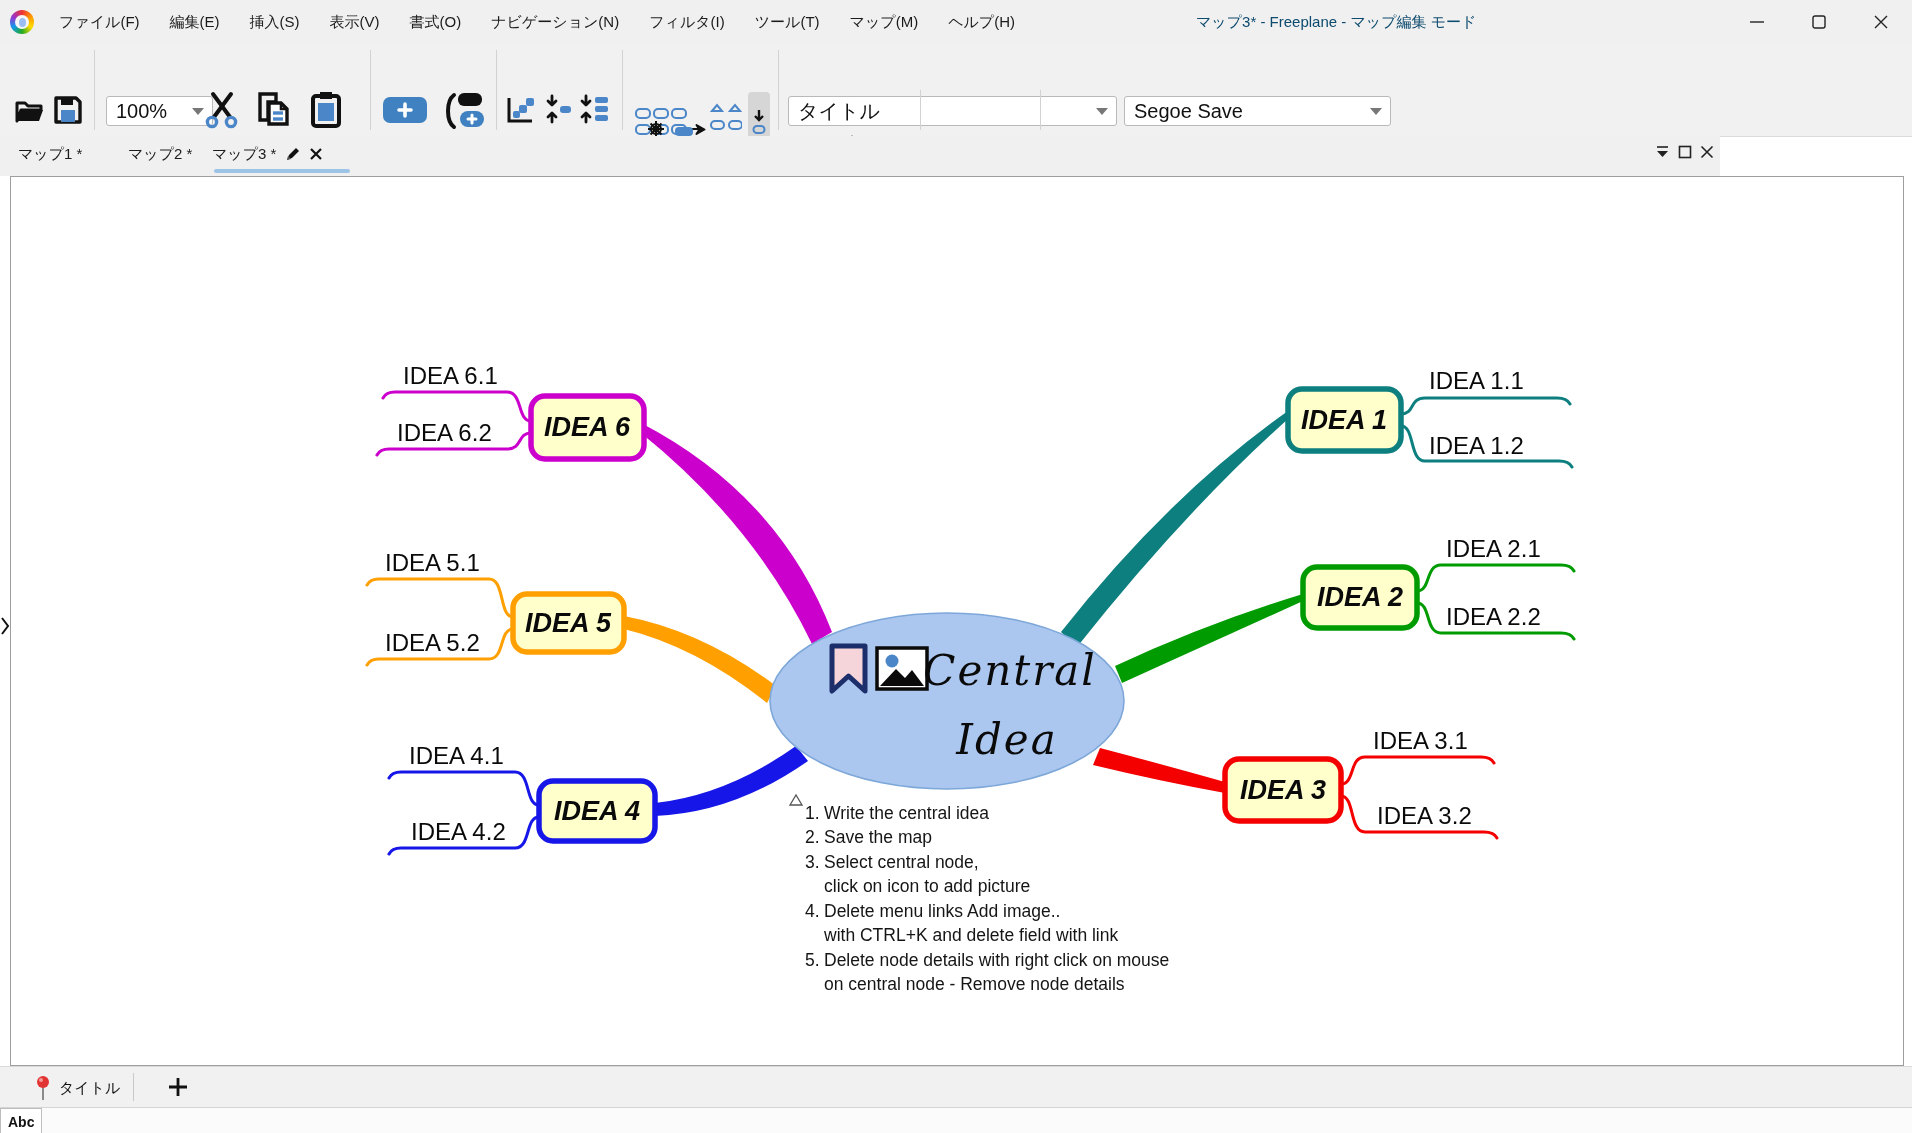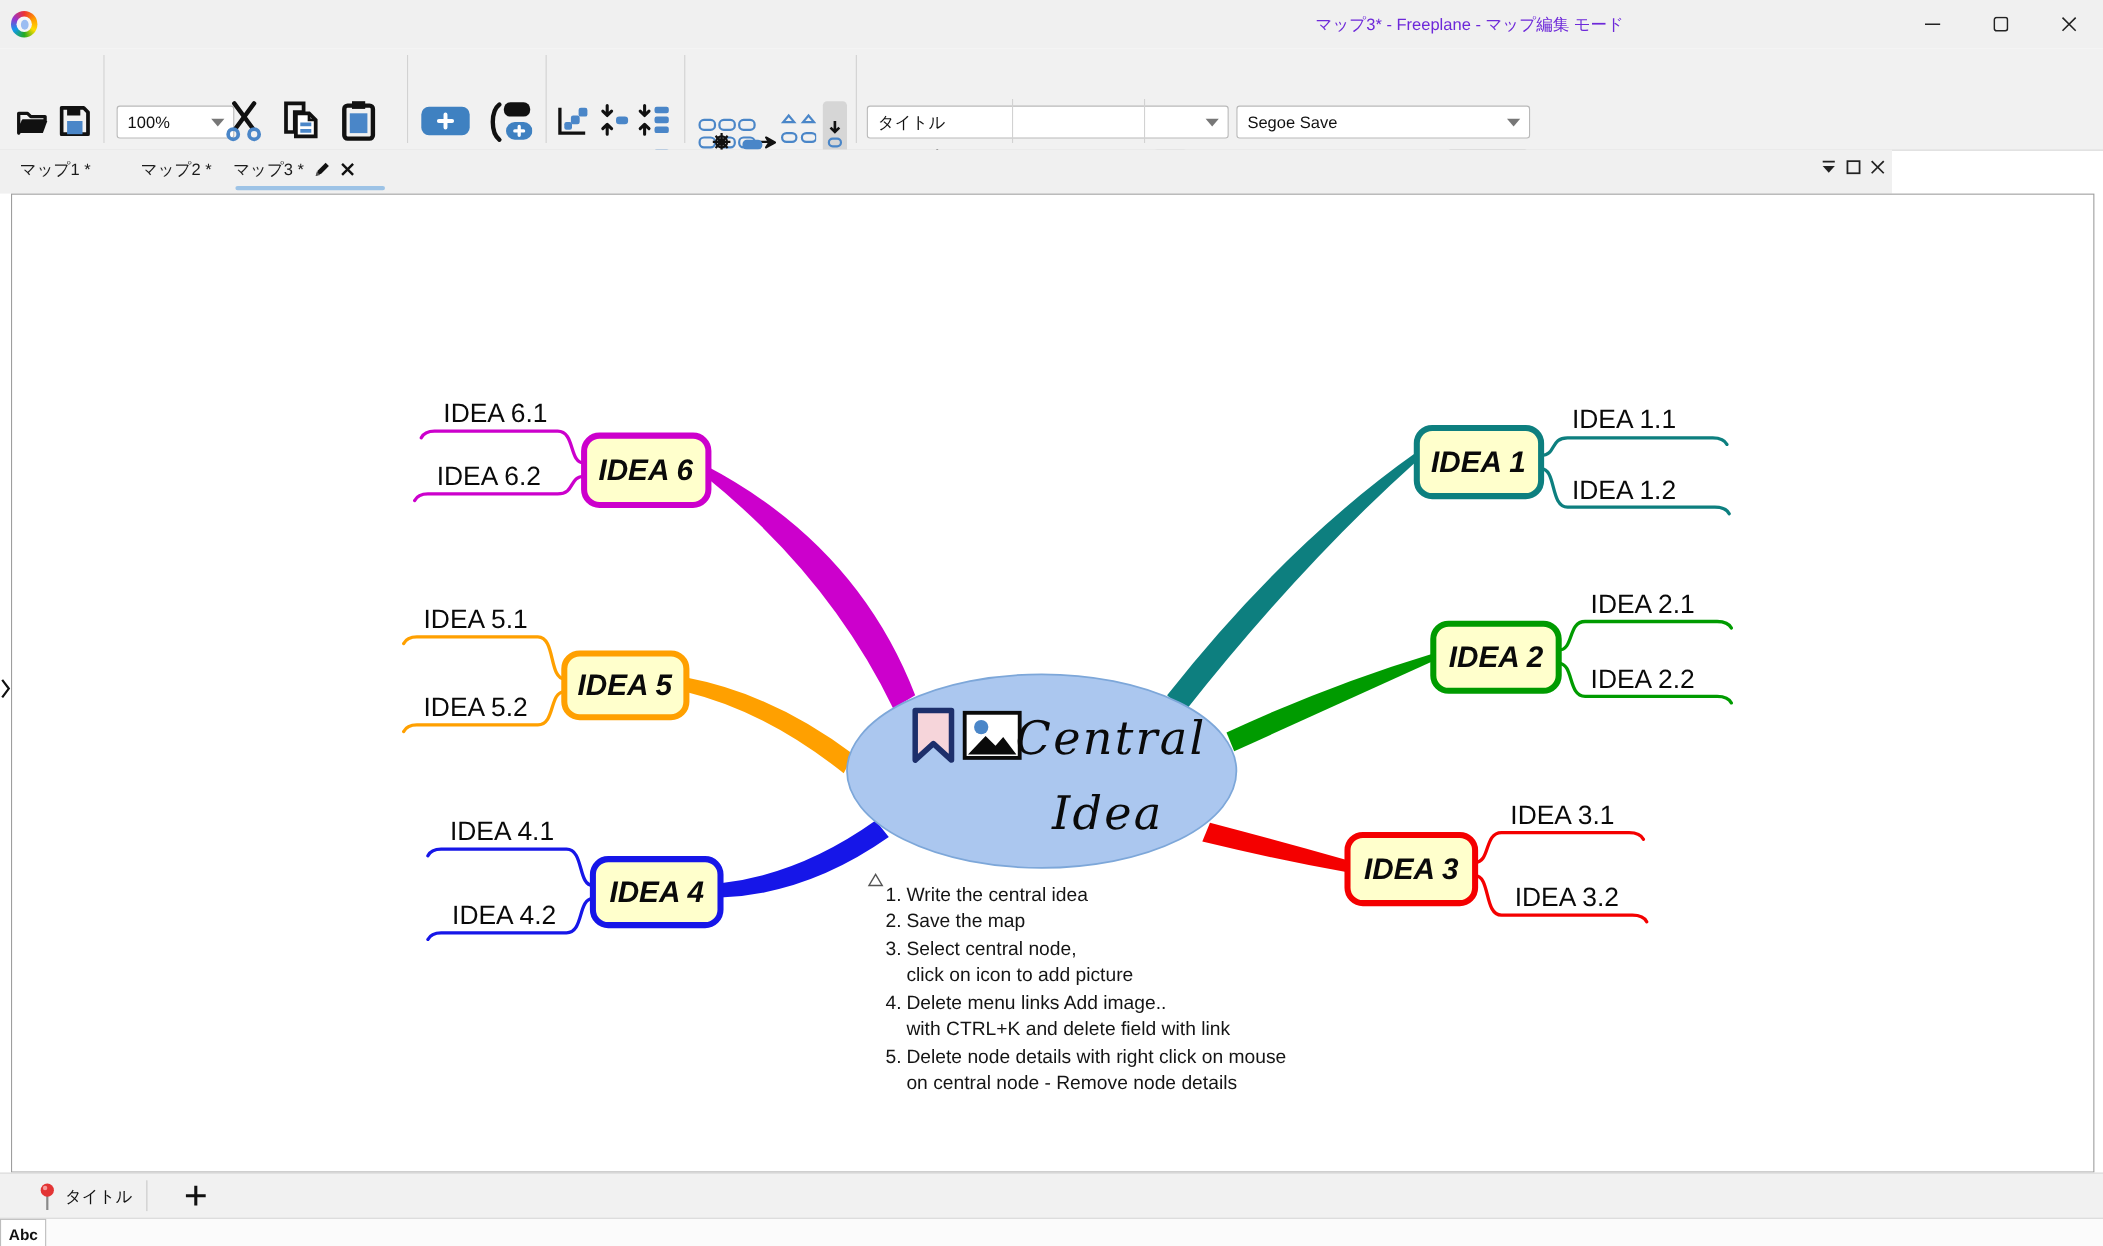--- a/index.html
+++ b/index.html
@@ -3,29 +3,29 @@
 <meta charset="utf-8">
 <style>
   html,body{margin:0;padding:0}
   body{width:1912px;height:1133px;position:relative;overflow:hidden;background:#fff;
        font-family:"Liberation Sans",sans-serif;-webkit-font-smoothing:antialiased}
   .abs{position:absolute}
   
   .titlebar{position:absolute;left:0;top:0;width:1912px;height:44px;background:#f0f0f0}
   .menus{position:absolute;left:44px;top:0;height:44px;display:flex;align-items:center}
   .menu-item{padding:0 15px;font-size:15px;color:#1b1b1b;cursor:default;white-space:nowrap}
-  .win-title{position:absolute;left:1196px;top:13px;font-size:15px;color:#6d28d9;white-space:nowrap}
+  .win-title{position:absolute;left:1196px;top:13px;font-size:15px;color:#0c4a6e;white-space:nowrap}
   .winbtns{position:absolute;right:0;top:0;height:44px;display:flex}
   .winbtn{width:62px;height:44px;display:flex;align-items:center;justify-content:center}
   
   .toolbar{position:absolute;left:0;top:44px;width:1912px;height:92px;background:#f1f1f1;border-bottom:1px solid #dadada}
   .sep{position:absolute;top:6px;width:1px;height:80px;background:#d2d2d2}
   .tbtn{position:absolute;display:flex;align-items:center;justify-content:center;border-radius:4px}
   .combo{position:absolute;height:28px;background:#fff;border:1px solid #b9b9b9;border-radius:3px;
-         display:flex;align-items:center;font-size:15px;color:#111;padding-left:9px}
+         display:flex;align-items:center;font-size:20px;color:#111;padding-left:9px}
   .combo .caret{margin-left:auto;margin-right:8px;width:0;height:0;border-left:6px solid transparent;
          border-right:6px solid transparent;border-top:7px solid #777}
   .tlabel{position:absolute;font-size:13px;color:#161616;display:flex;align-items:center;gap:5px;white-space:nowrap}
   .tlabel .tri{width:0;height:0;border-left:5px solid transparent;border-right:5px solid transparent;border-top:7px solid #111}
   .glyph{font-size:24px;font-weight:bold;color:#9b9b9b;line-height:1}
   .serifT{font-family:"DejaVu Serif",serif;font-weight:bold;color:#111}
   .fmt{position:absolute;width:30px;height:32px;display:flex;align-items:center;justify-content:center;
        font-family:"DejaVu Serif",serif;font-size:21px;font-weight:bold;color:#111}
   
   .tabbar{position:absolute;left:0;top:136px;width:1720px;height:40px;background:#f0f0f0}
@@ -47,20 +47,32 @@
 </style>
 </head>
 <body>
 
 <div class="titlebar">
   <div class="abs" style="left:10px;top:10px;width:24px;height:24px;border-radius:50%;
        background:conic-gradient(#e33 0deg,#f90 60deg,#fd0 120deg,#2a2 180deg,#19e 240deg,#93c 300deg,#e33 360deg)">
     <div class="abs" style="left:5px;top:5px;width:14px;height:14px;border-radius:50%;background:#f6f6f6"></div>
     <div class="abs" style="left:9px;top:8px;width:7px;height:9px;border-radius:50%;background:#9bbdf2"></div>
   </div>
+  <div class="menus">
+    <span class="menu-item">ファイル(F)</span>
+    <span class="menu-item">編集(E)</span>
+    <span class="menu-item">挿入(S)</span>
+    <span class="menu-item">表示(V)</span>
+    <span class="menu-item">書式(O)</span>
+    <span class="menu-item">ナビゲーション(N)</span>
+    <span class="menu-item">フィルタ(I)</span>
+    <span class="menu-item">ツール(T)</span>
+    <span class="menu-item">マップ(M)</span>
+    <span class="menu-item">ヘルプ(H)</span>
+  </div>
   <span class="win-title">マップ3* - Freeplane - マップ編集 モード</span>
   <div class="winbtns">
     <div class="winbtn">
       <svg width="14" height="14">
           <line x1="0" y1="7" x2="14" y2="7" stroke="#222" stroke-width="1.4"></line>
         </svg>
     </div>
     <div class="winbtn">
       <svg width="14" height="14">
           <rect x="1" y="1" width="12" height="12" rx="2" fill="none" stroke="#222" stroke-width="1.4"></rect>

